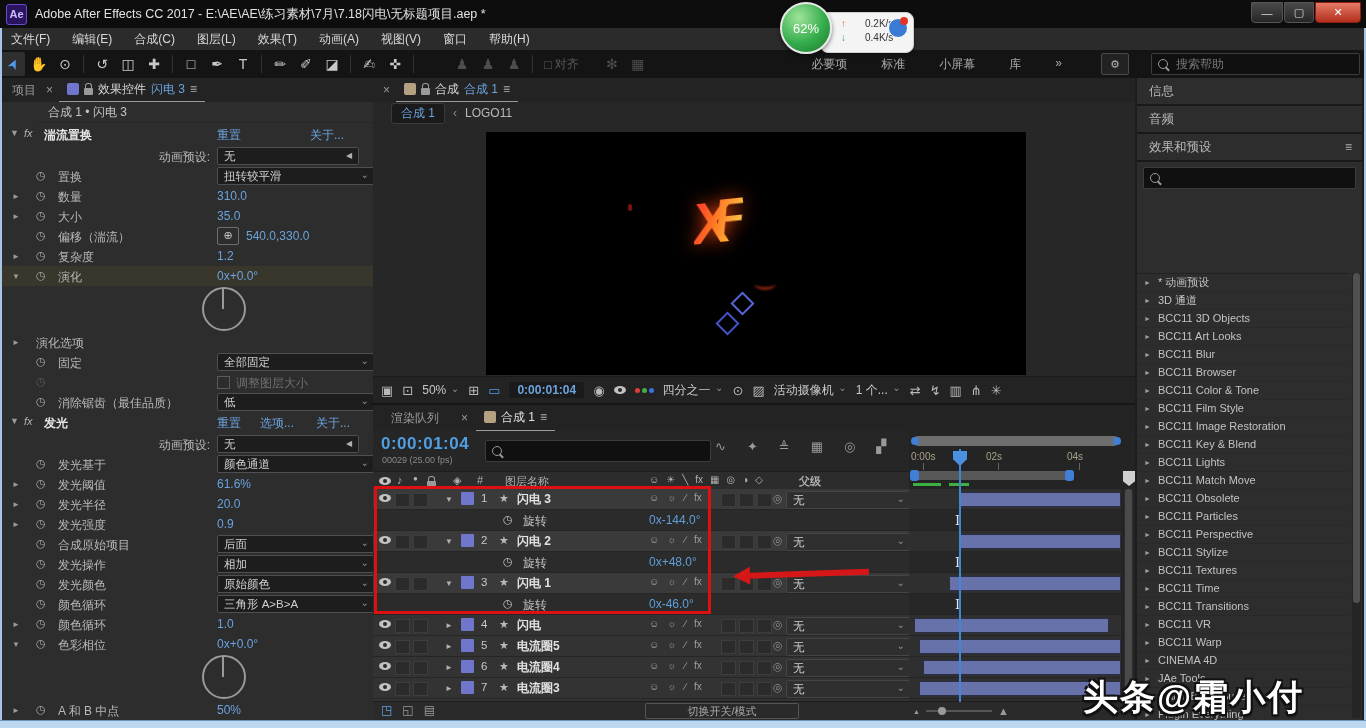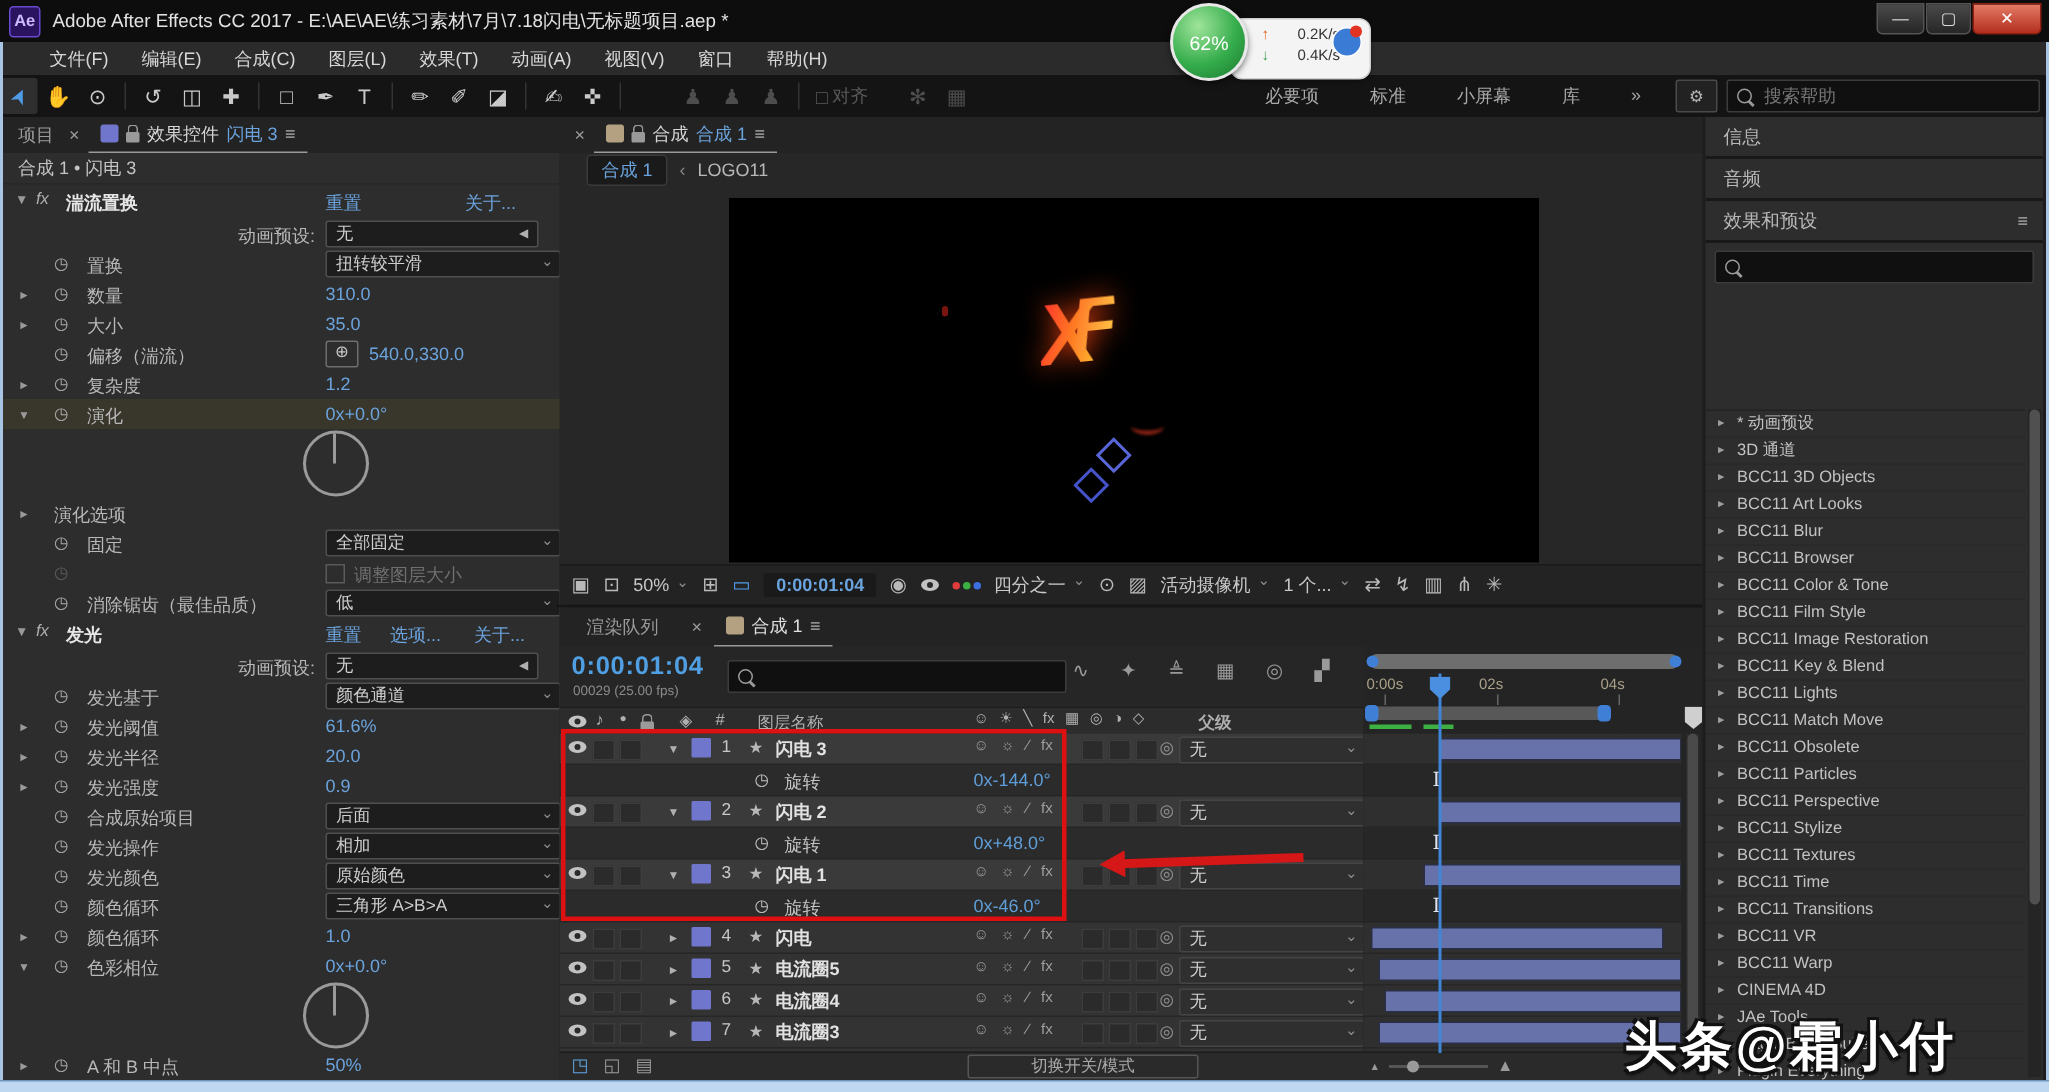--- a/index.html
+++ b/index.html
@@ -9,29 +9,29 @@
   #titlebar{position:absolute;left:0;top:0;right:0;height:28px;background:#0d0d0d;display:flex;align-items:center;z-index:20;}
   .ae-badge{width:19px;height:19px;margin:0 8px 0 6px;background:#2a1460;border:1px solid #6a4bd0;border-radius:3px;
             color:#cdb9ff;font-size:11px;font-weight:bold;display:flex;align-items:center;justify-content:center;}
   #title-text{color:#e2e2e2;font-size:12.5px;}
   #winbtns{position:absolute;right:5px;top:2px;display:flex;gap:1px;}
   .winbtn{height:19px;border:1px solid #555;border-radius:0 0 4px 4px;background:linear-gradient(#4a4a4a,#262626);
           color:#ddd;font-size:11px;display:flex;align-items:center;justify-content:center;}
   .winbtn.min{width:30px}.winbtn.max{width:28px}
   .winbtn.close{width:44px;background:linear-gradient(#e57b66,#b22e1d);border-color:#8a1f12;color:#fff;font-weight:bold;}
   #menubar{position:absolute;left:0;top:28px;right:0;height:22px;background:#2b2b2b;border-bottom:1px solid #161616;
-           display:flex;align-items:center;padding-left:22px;z-index:15;}
+           display:flex;align-items:center;padding-left:0;z-index:15;}
   .menu-item{padding:0 11px;color:#d8d8d8;font-size:12px;}
   #toolbar{position:absolute;left:0;top:50px;right:0;height:28px;background:#141414;display:flex;align-items:center;z-index:15;}
   .tool{width:24px;height:24px;display:flex;align-items:center;justify-content:center;color:#c9c9c9;font-size:14px;margin:0 1px;}
   .tool.active{background:#2f2f2f;color:#4f9be6;border-radius:2px;}
   .tool.dim{color:#4d4d4d;}
   .tsep{width:1px;height:18px;background:#333;margin:0 5px;}
   .rot45{display:inline-block;transform:rotate(-65deg);}
-  #workspace{position:absolute;right:6px;top:50px;height:28px;display:flex;align-items:center;gap:0;z-index:16;}
+  #workspace{position:absolute;right:6px;top:50px;height:28px;display:flex;align-items:center;gap:16px;z-index:16;}
   .ws-item{color:#a8a8a8;font-size:12px;padding:0 17px;}
   .ws-gear{width:26px;height:20px;border:1px solid #4a4a4a;background:#222;border-radius:2px;color:#b5b5b5;
            display:flex;align-items:center;justify-content:center;font-size:11px;margin:0 6px;}
   .searchbox{display:flex;align-items:center;background:#101010;border:1px solid #3c3c3c;border-radius:2px;height:20px;padding:0 6px;}
   .searchbox input{background:transparent;border:0;outline:0;color:#9a9a9a;font-size:12px;width:160px;
                    font-family:"Liberation Sans",sans-serif;}
   .mag{width:8px;height:8px;border:1.5px solid #9a9a9a;border-radius:50%;position:relative;margin-right:6px;flex:none;}
   .mag::after{content:"";position:absolute;width:5px;height:1.5px;background:#9a9a9a;transform:rotate(45deg);left:6px;top:8px;}
   
   .tabstrip{height:24px;background:#232323;display:flex;align-items:center;font-size:12px;color:#9a9a9a;overflow:hidden;}
@@ -41,21 +41,21 @@
   .active-tab{display:flex;align-items:center;gap:5px;height:100%;border-bottom:2px solid #9a9a9a;padding:0 8px;color:#d6d6d6;}
   .hamb{color:#b0b0b0;font-size:12px;}
   .blue{color:#6ba3dd;}
   .dd{position:relative;background:#1d1d1d;border:1px solid #4f4f4f;border-radius:2px;height:16px;line-height:16px;
       color:#cfcfcf;font-size:11.5px;padding:0 16px 0 6px;overflow:hidden;white-space:nowrap;}
   .dd::after{content:"⌄";position:absolute;right:4px;top:-1px;color:#909090;font-size:10px;}
   .eye{width:12px;height:8px;background:#c2c2c2;border-radius:50%;position:relative;}
   .eye::after{content:"";position:absolute;width:4px;height:4px;background:#2a2a2a;border-radius:50%;left:4px;top:2px;}
   
   #left-panel{position:absolute;left:2px;top:78px;width:427px;bottom:8px;background:#2d2d2d;overflow:hidden;}
-  #left-crumb{height:20px;line-height:20px;padding-left:10px;color:#c4c4c4;background:#2d2d2d;border-bottom:1px solid #272727;font-size:12px;}
+  #left-crumb{height:20px;line-height:20px;padding-left:10px;color:#c4c4c4;background:#2d2d2d;border-bottom:1px solid #272727;font-size:12px;margin-left:36px;}
   #fx-rows{position:absolute;left:0;top:46px;right:12px;bottom:0;overflow:hidden;}
   .eheader{height:22px;position:relative;font-size:12px;}
   .eheader .tw{position:absolute;left:8px;top:4px;color:#9a9a9a;font-size:9px;}
   .eheader .fx{position:absolute;left:22px;top:3px;color:#b0b0b0;font-style:italic;font-size:11px;}
   .eheader .nm{position:absolute;left:42px;top:3px;color:#e6e6e6;font-weight:bold;}
   .elink{position:absolute;top:3px;color:#6ba3dd;}
   .erow{height:20px;position:relative;color:#b8b8b8;font-size:12px;}
   .erow.hl{background:#39362c;}
   .erow .tw{position:absolute;left:10px;top:6px;font-size:8px;color:#9a9a9a;}
   .erow .sw{position:absolute;left:34px;top:3px;color:#a8a8a8;font-size:11px;}

